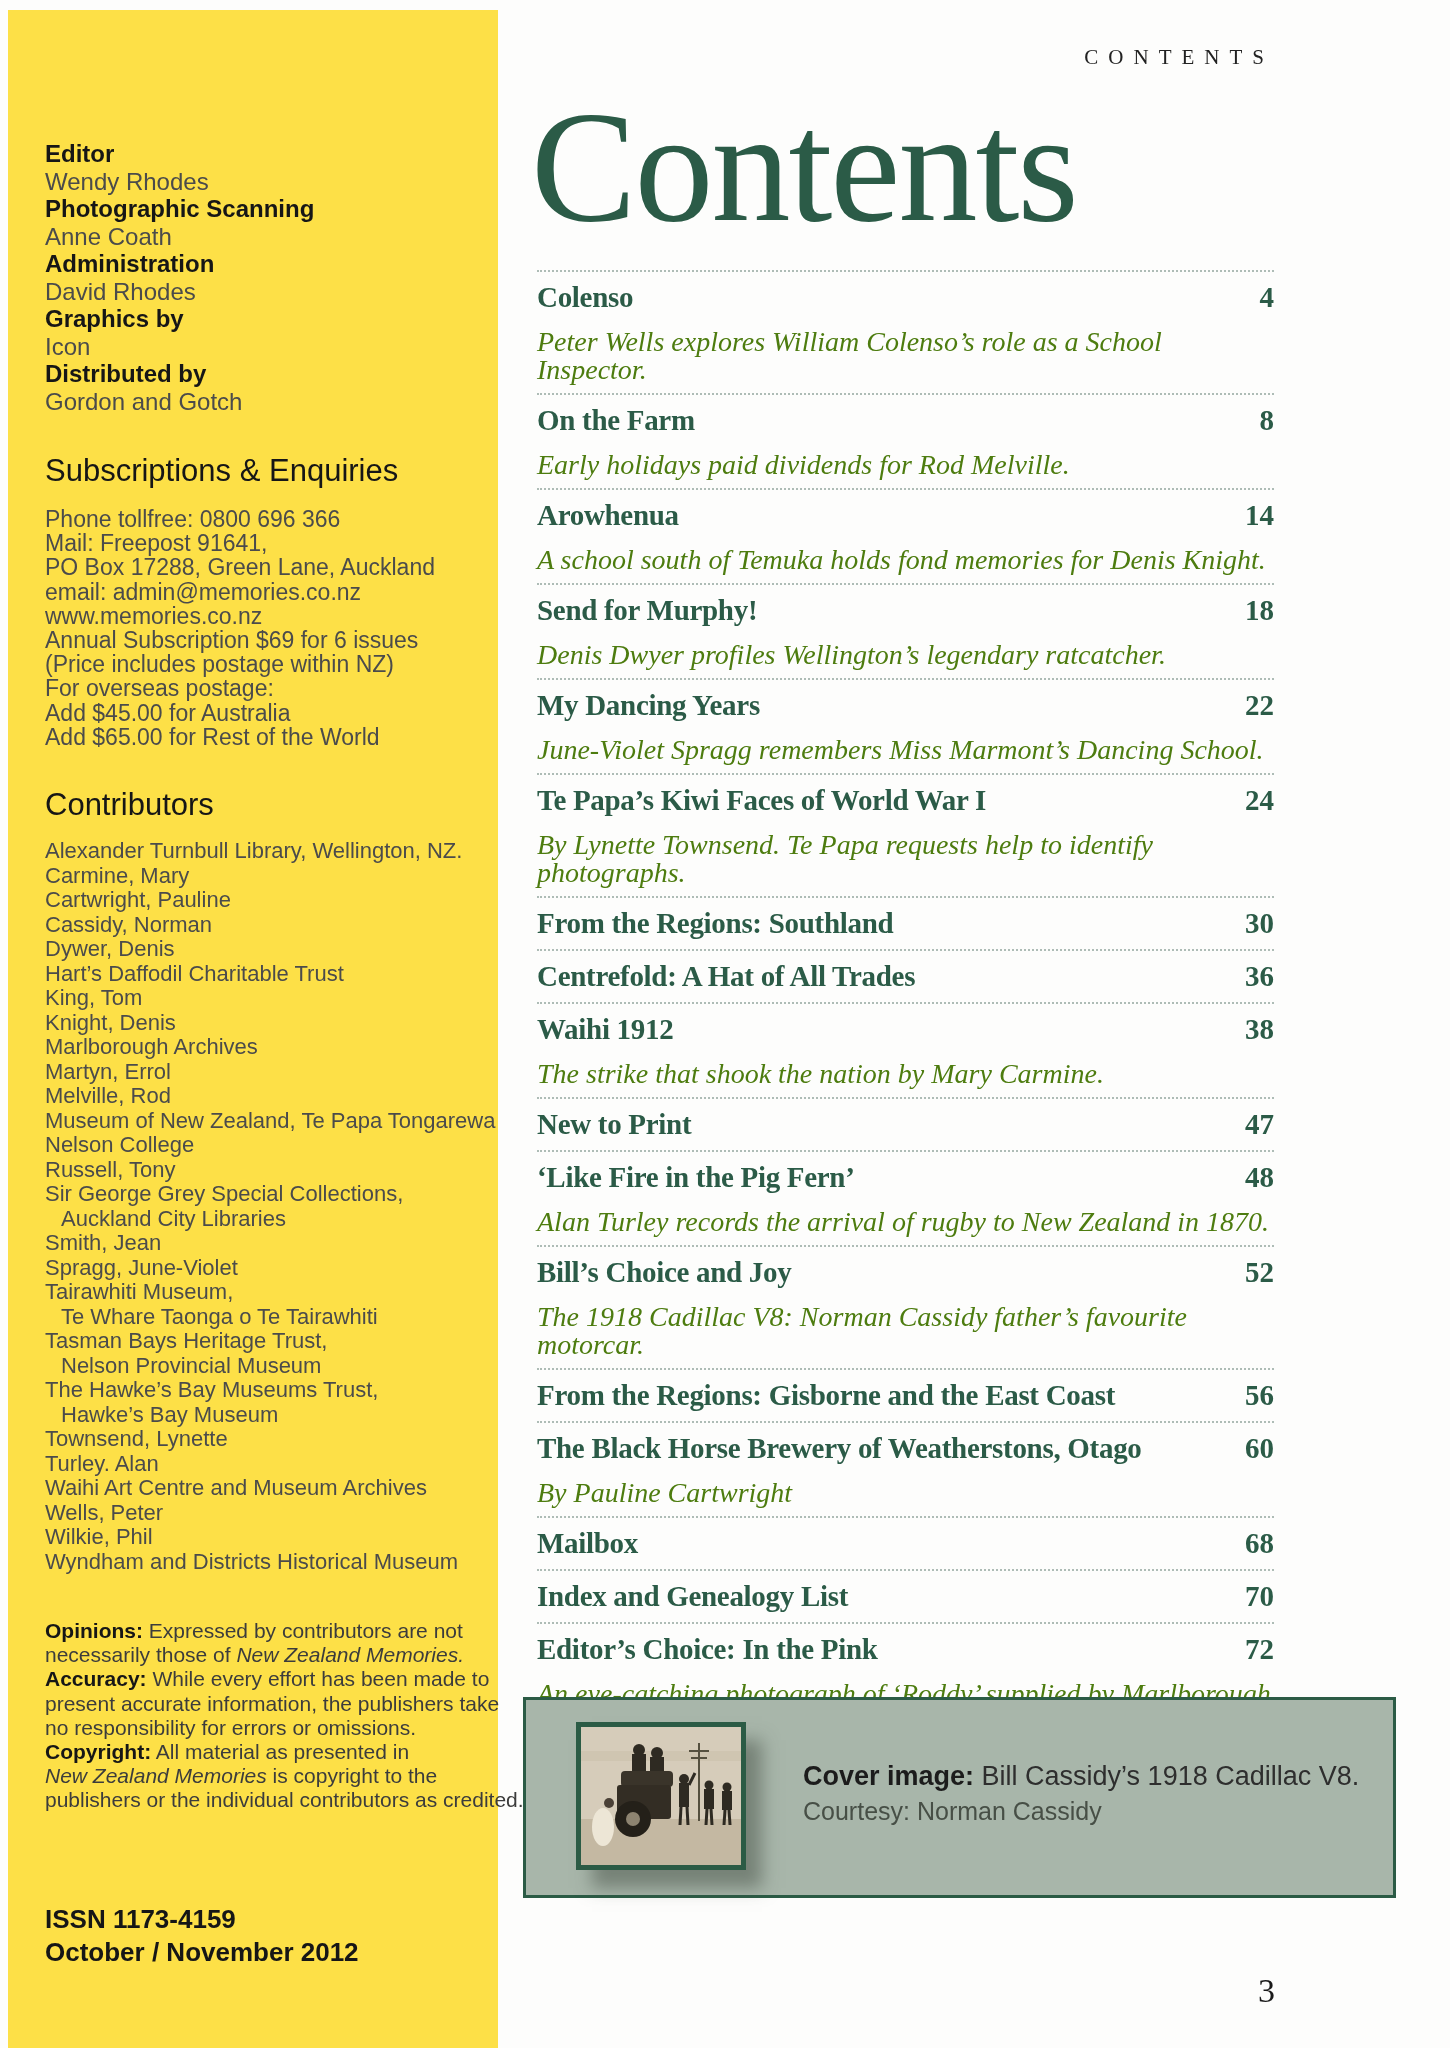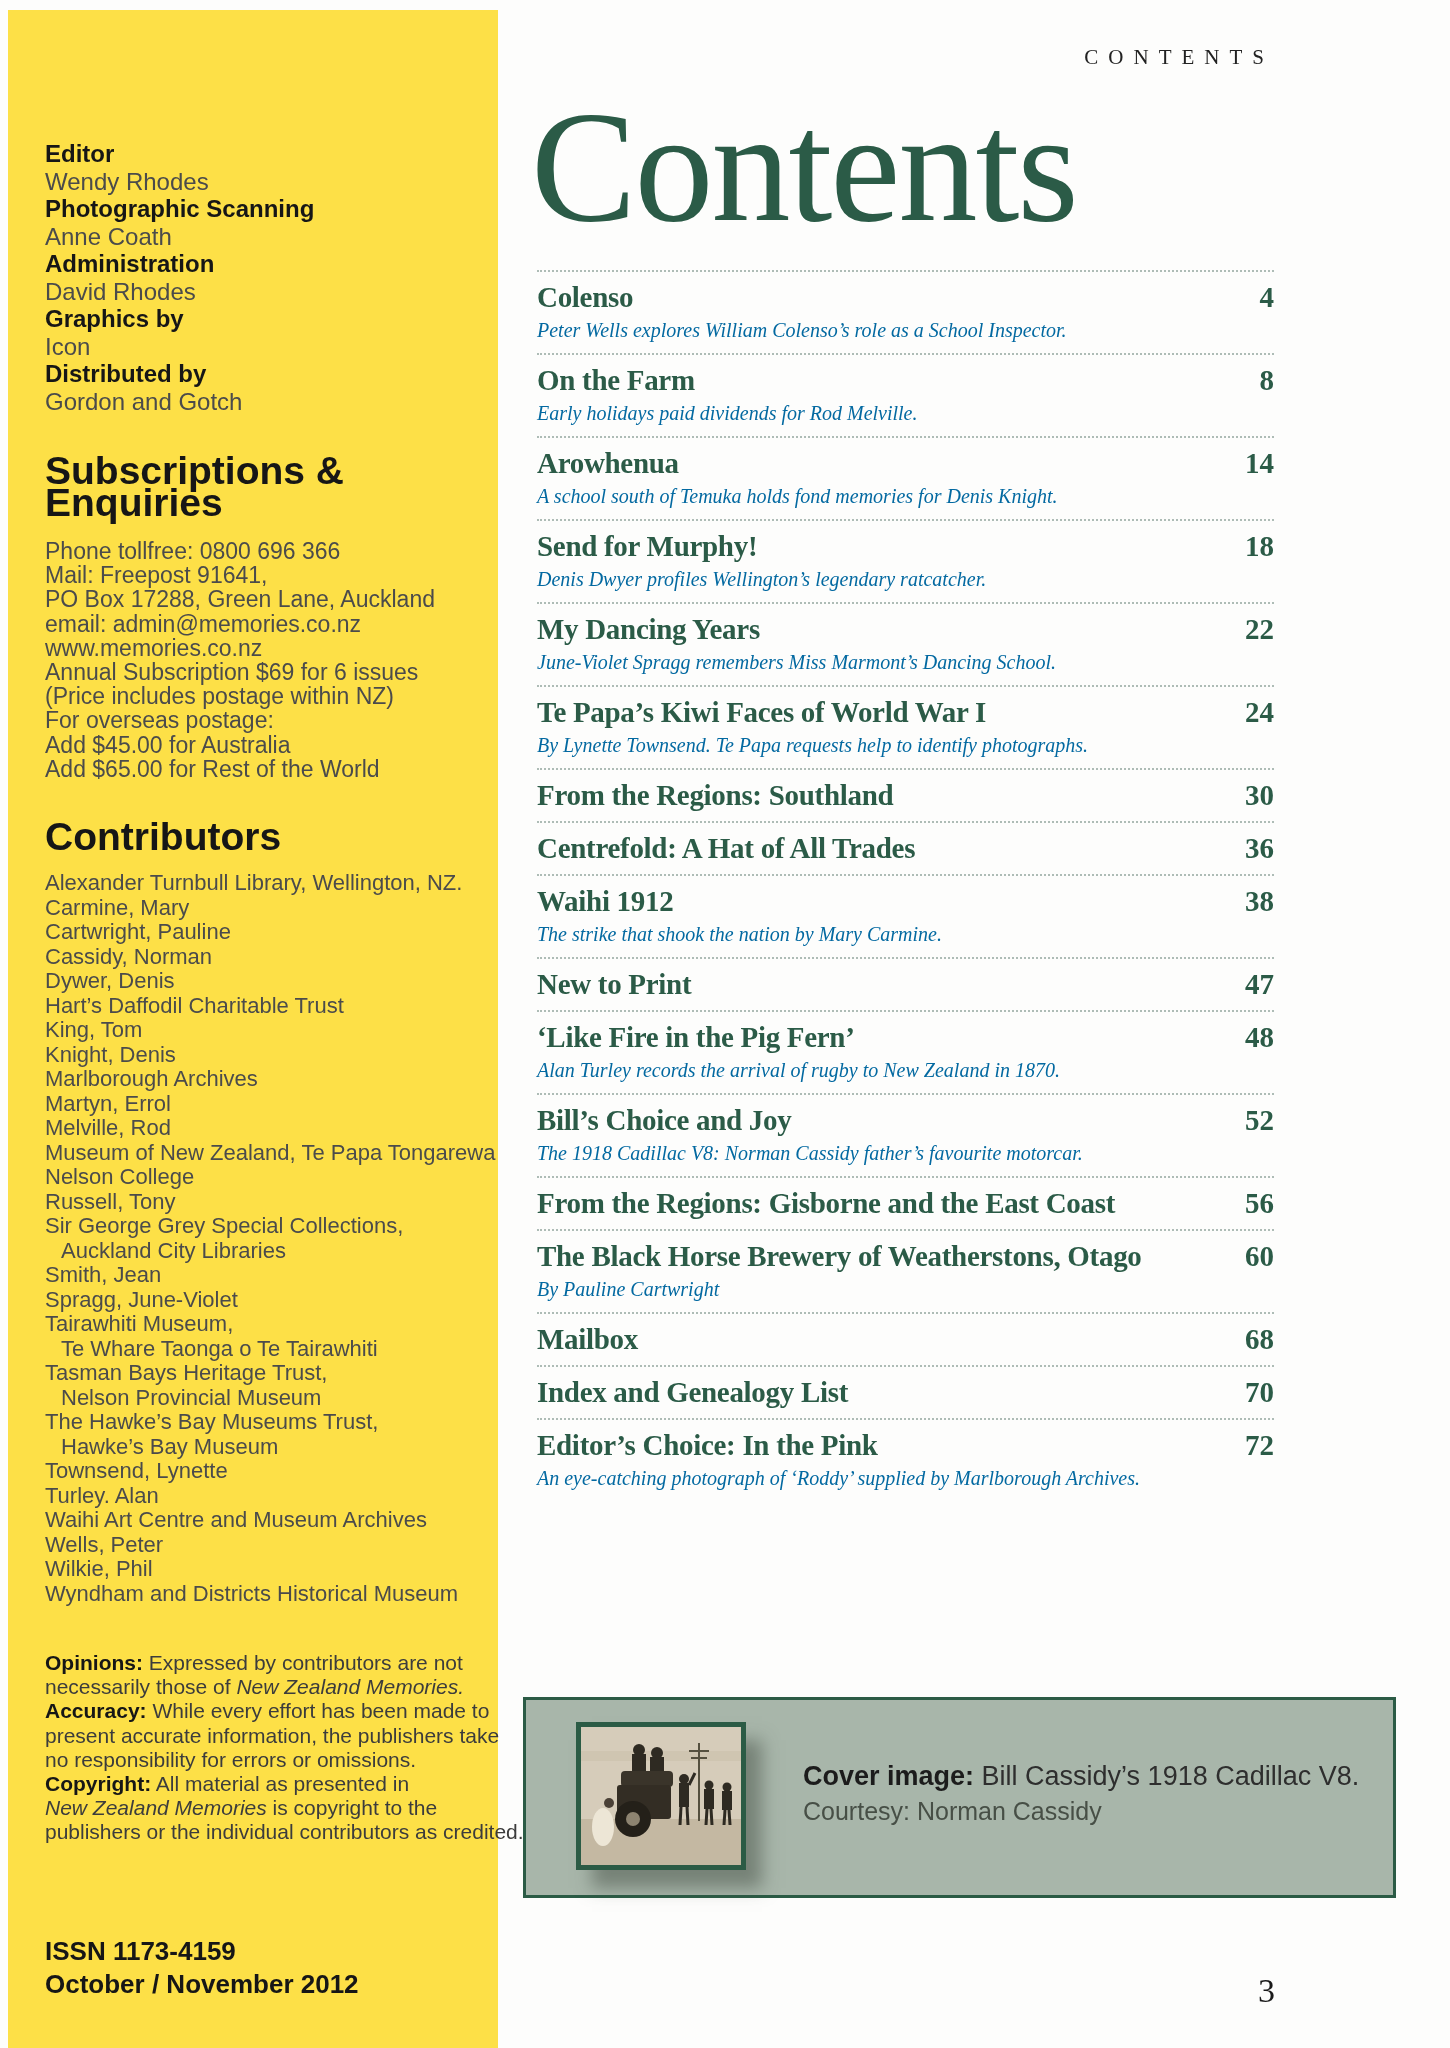--- a/index.html
+++ b/index.html
@@ -10,21 +10,21 @@
   }
   
   .sidebar{
     position:absolute;left:8px;top:10px;width:490px;height:2038px;
     background:#fde047;box-sizing:border-box;
     padding:130px 10px 0 37px;color:#4b4b4b;
   }
   .credit{line-height:27.5px;font-size:24px;}
   .credit .role{font-weight:bold;color:#161616;}
   .credit .name{color:#4b4b4b;}
-  .side-h{font-size:39px;font-weight:bold;color:#161616;margin:40px 0 0 0;line-height:32px;}
+  .side-h{font-size:31px;font-weight:normal;color:#161616;margin:40px 0 0 0;line-height:32px;}
   .contact{margin-top:20px;}
   .contact .cline{font-size:23px;line-height:24.2px;color:#4b4b4b;white-space:nowrap;}
   .side-h2{}
   .contrib{margin-top:18px;}
   .contrib .cline{font-size:22px;line-height:24.5px;color:#4b4b4b;white-space:nowrap;}
   .contrib .ind{padding-left:16px;}
   .notes{margin-top:45px;}
   .notes .nline{font-size:21px;line-height:24.2px;color:#3c3c3c;white-space:nowrap;}
   .notes .b{font-weight:bold;color:#161616;}
   .notes .i{font-style:italic;}
@@ -46,22 +46,22 @@
   .entry:last-child{border-bottom:none;}
   .entry .row{display:flex;justify-content:space-between;align-items:baseline;line-height:34px;}
   .entry .t{
     font-family:"Liberation Serif",serif;font-weight:bold;font-size:29px;
     color:#2b5b47;letter-spacing:-0.3px;
   }
   .entry .p{
     font-family:"Liberation Serif",serif;font-weight:bold;font-size:29px;color:#2b5b47;
   }
   .entry .sub{
-    font-family:"Liberation Serif",serif;font-style:italic;font-size:20px;
-    color:#0369a1;line-height:28px;margin-top:2px;
+    font-family:"Liberation Serif",serif;font-style:italic;font-size:28px;
+    color:#4d7c0f;line-height:28px;margin-top:14px;
   }
   
   .cover-box{
     position:absolute;left:523px;top:1697px;width:873px;height:201px;
     background:#a8b6aa;border:3px solid #2b5b45;box-sizing:border-box;padding-left:36px;
   }
   .photo{
     position:absolute;left:50px;top:22px;margin:0;width:160px;height:138px;
     border:5px solid #2b5b45;background:#d8cfc0;
     box-shadow:16px 18px 16px rgba(70,80,70,0.5);

